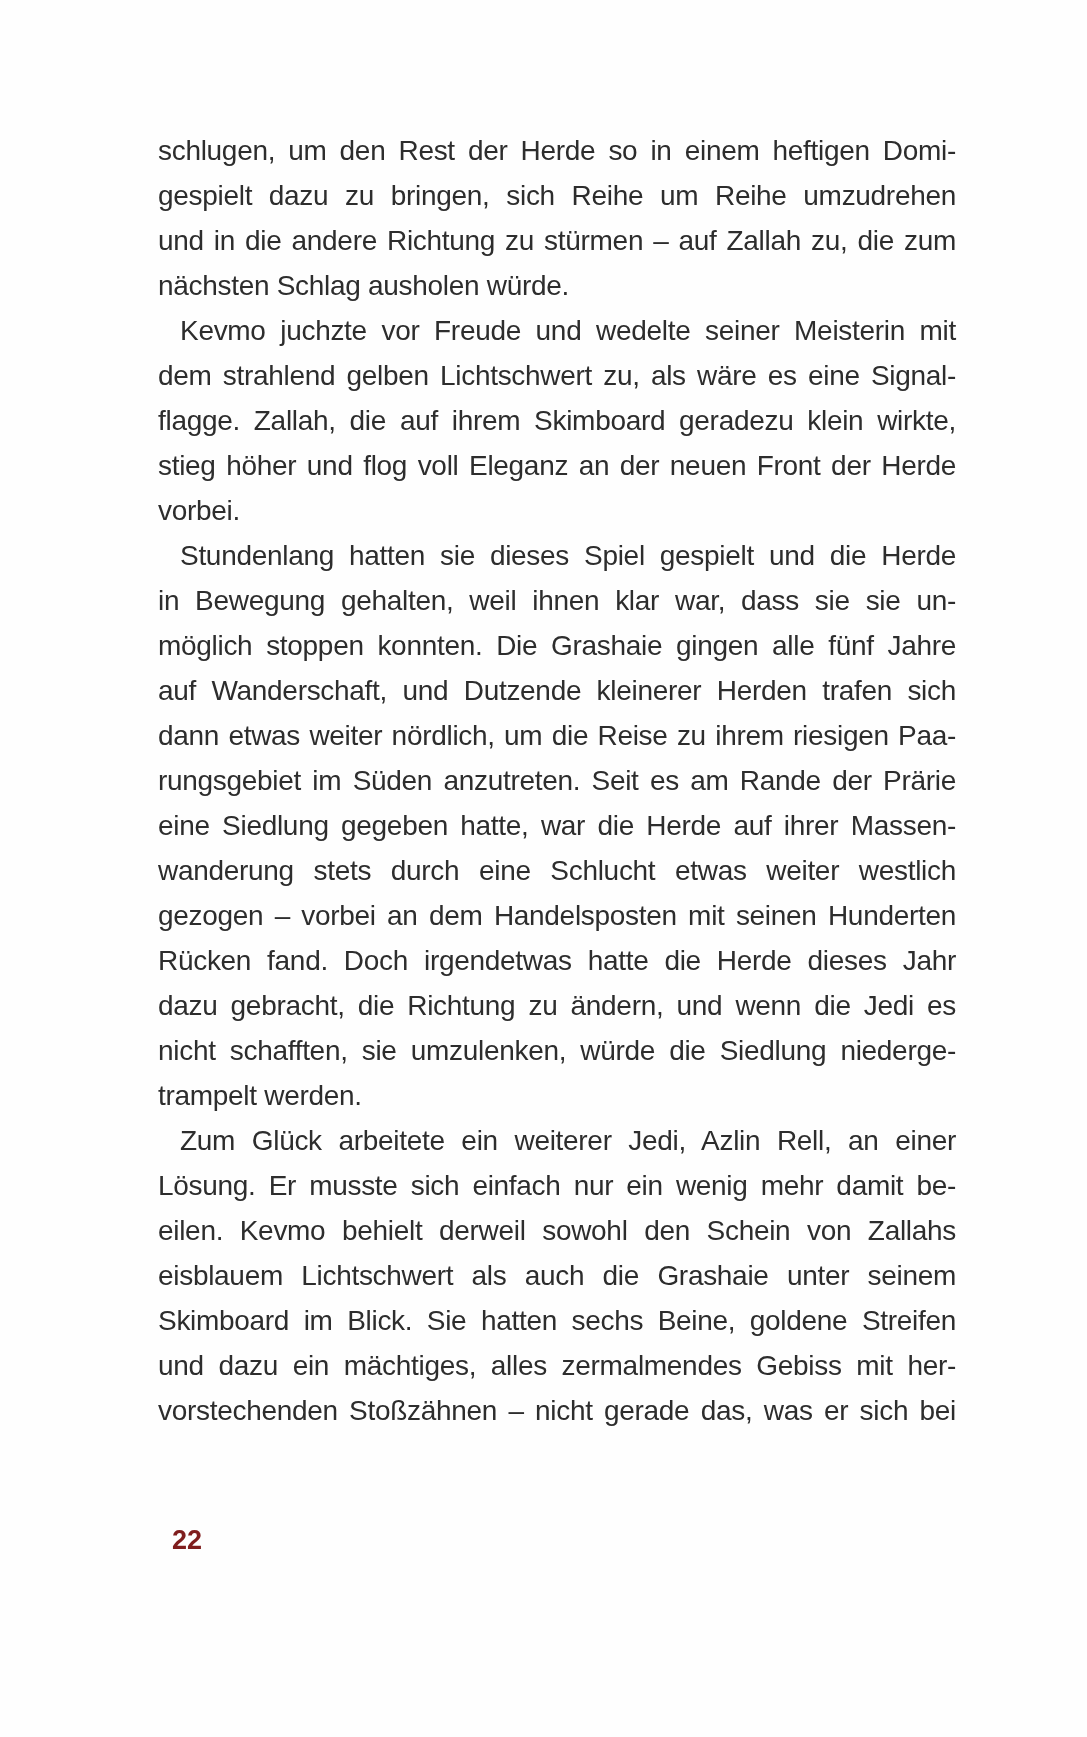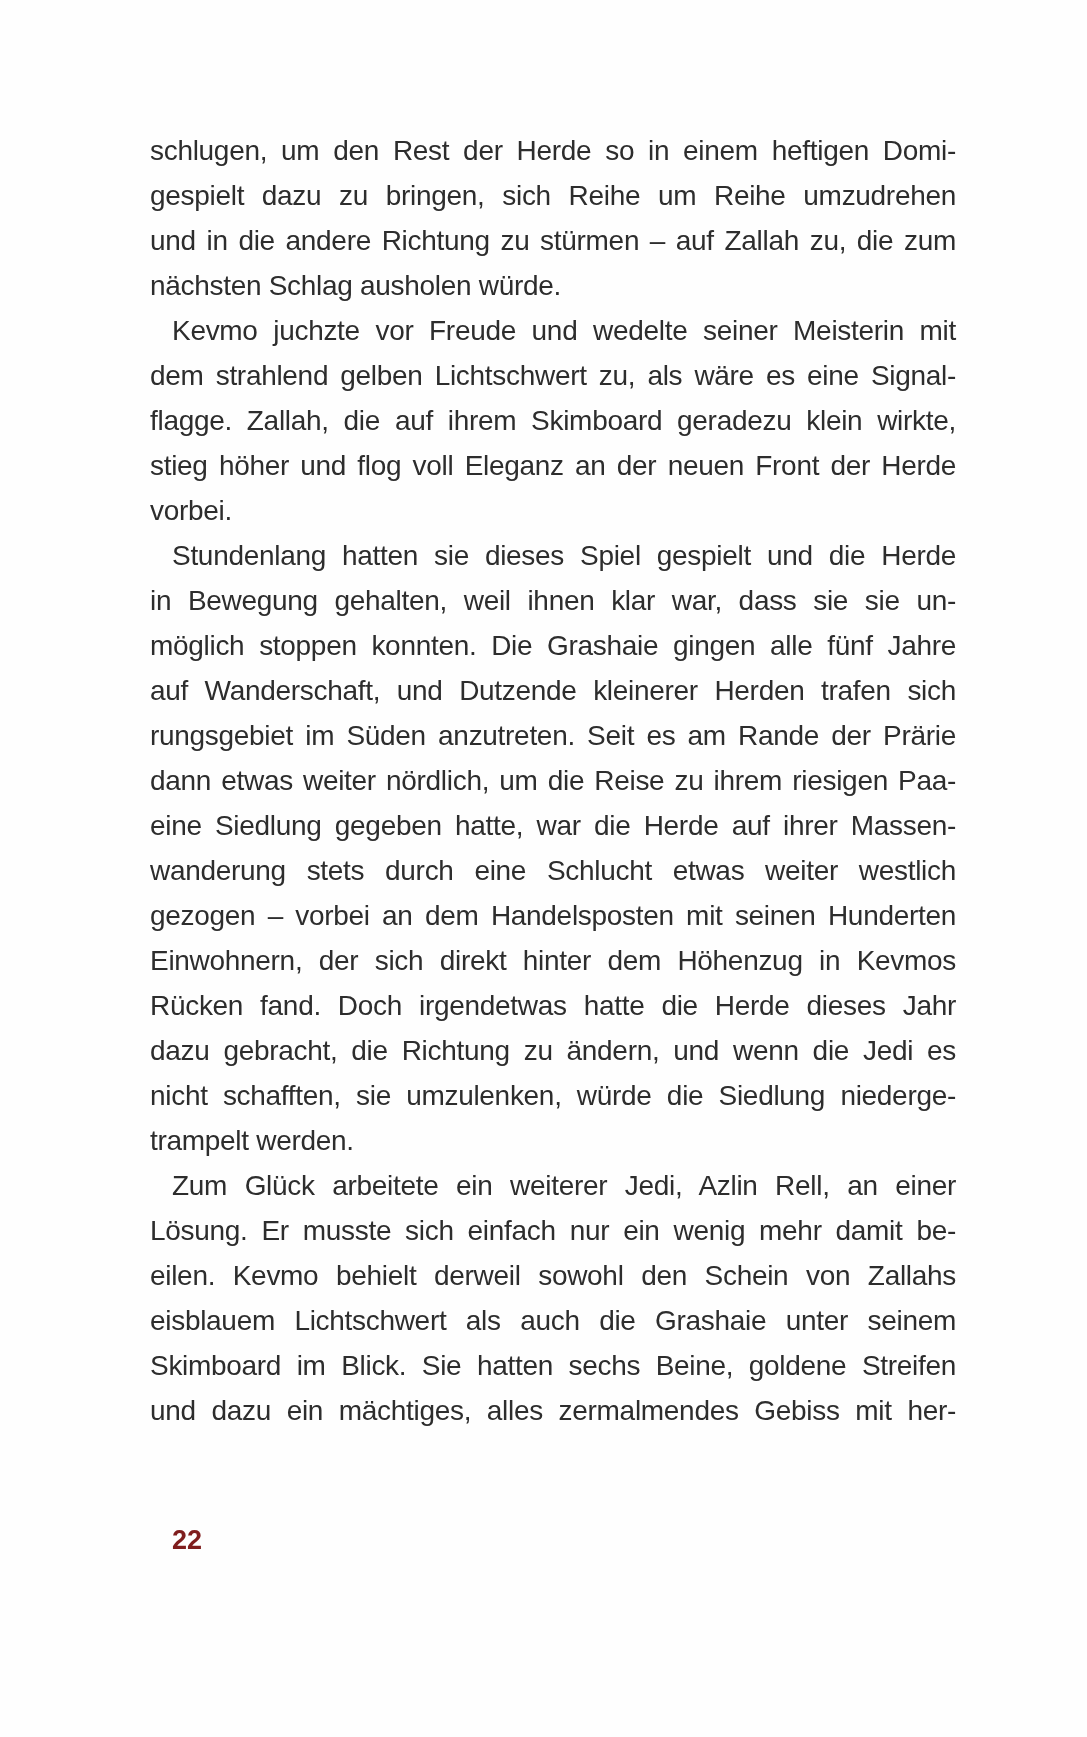--- a/index.html
+++ b/index.html
@@ -28,20 +28,21 @@
   .para {
     margin: 0;
     padding: 0;
   }
   .line {
     display: block;
     text-align: justify;
     text-align-last: justify;
     white-space: normal;
     height: 45px;
+    margin-left: 8px;
   }
   .line.end {
     text-align: justify;
     text-align-last: left;
   }
   .para.indent .line:first-child {
     text-indent: 22px;
   }
   .page-number {
     position: absolute;
@@ -73,37 +74,37 @@
       <span class="line">flagge. Zallah, die auf ihrem Skimboard geradezu klein wirkte,</span>
       <span class="line">stieg höher und flog voll Eleganz an der neuen Front der Herde</span>
       <span class="line end">vorbei.</span>
     </p>
 
     <p class="para indent">
       <span class="line">Stundenlang hatten sie dieses Spiel gespielt und die Herde</span>
       <span class="line">in Bewegung gehalten, weil ihnen klar war, dass sie sie un-</span>
       <span class="line">möglich stoppen konnten. Die Grashaie gingen alle fünf Jahre</span>
       <span class="line">auf Wanderschaft, und Dutzende kleinerer Herden trafen sich</span>
+      <span class="line">dann etwas weiter nördlich, um die Reise zu ihrem riesigen Paa-</span>
       <span class="line">rungsgebiet im Süden anzutreten. Seit es am Rande der Prärie</span>
-      <span class="line">dann etwas weiter nördlich, um die Reise zu ihrem riesigen Paa-</span>
       <span class="line">eine Siedlung gegeben hatte, war die Herde auf ihrer Massen-</span>
       <span class="line">wanderung stets durch eine Schlucht etwas weiter westlich</span>
       <span class="line">gezogen – vorbei an dem Handelsposten mit seinen Hunderten</span>
-      <span class="line">Einwohnern, der sich direkt hinter dem Höhenzug in Kevmos</span>
       <span class="line">Rücken fand. Doch irgendetwas hatte die Herde dieses Jahr</span>
       <span class="line">dazu gebracht, die Richtung zu ändern, und wenn die Jedi es</span>
       <span class="line">nicht schafften, sie umzulenken, würde die Siedlung niederge-</span>
       <span class="line end">trampelt werden.</span>
     </p>
 
     <p class="para indent">
       <span class="line">Zum Glück arbeitete ein weiterer Jedi, Azlin Rell, an einer</span>
       <span class="line">Lösung. Er musste sich einfach nur ein wenig mehr damit be-</span>
       <span class="line">eilen. Kevmo behielt derweil sowohl den Schein von Zallahs</span>
       <span class="line">eisblauem Lichtschwert als auch die Grashaie unter seinem</span>
       <span class="line">Skimboard im Blick. Sie hatten sechs Beine, goldene Streifen</span>
       <span class="line">und dazu ein mächtiges, alles zermalmendes Gebiss mit her-</span>
+      <span class="line">vorstechenden Stoßzähnen – nicht gerade das, was er sich bei</span>
     </p>
 
   </div>
 
   <div class="page-number">22</div>
 </div>
 
 </body></html>

